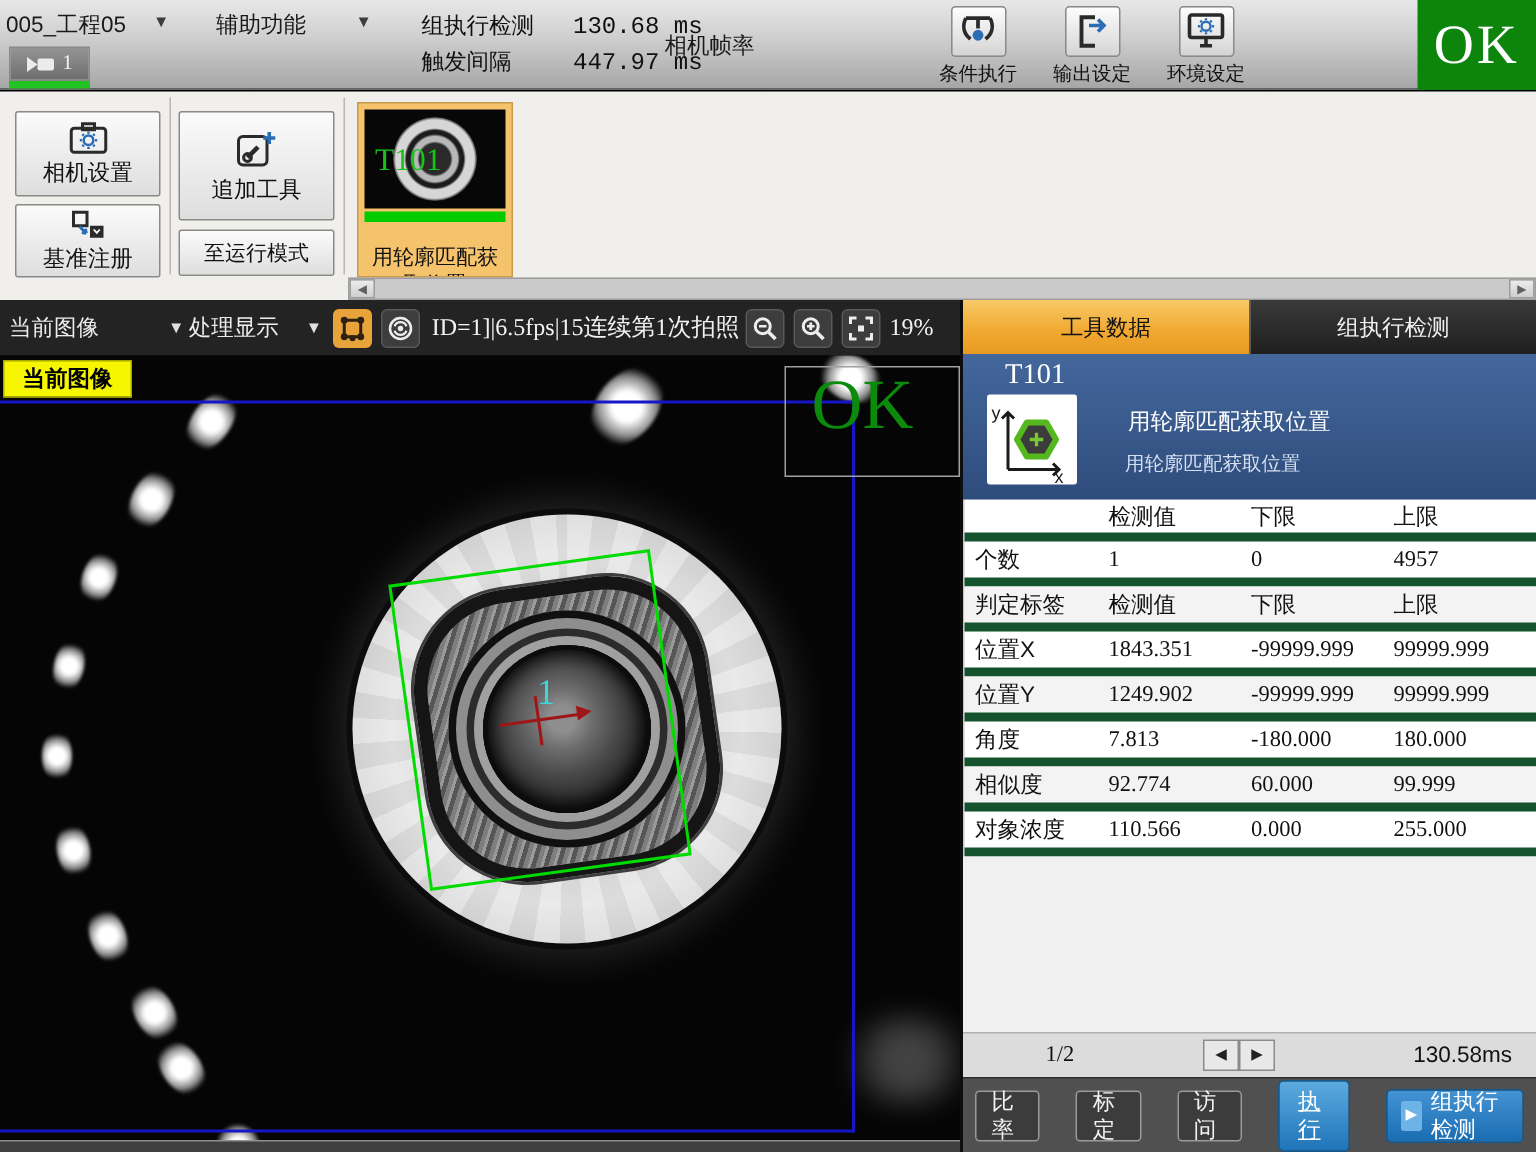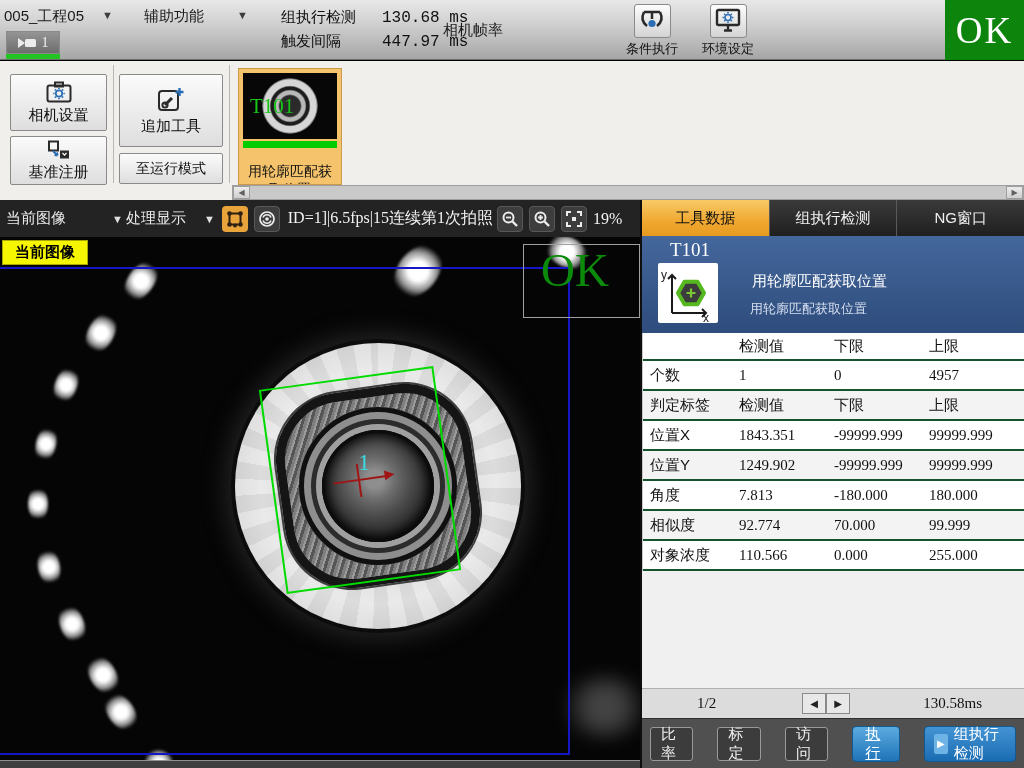--- a/index.html
+++ b/index.html
@@ -102,37 +102,37 @@
   #tabs { height:36px; display:flex; background:#1c1c1c; flex:none; }
   .tab { flex:1; display:flex; align-items:center; justify-content:center; font-size:15px; }
   .tab.active { background:linear-gradient(180deg,#f8c966 0%,#f0a830 60%,#e89a20 100%); color:#111; }
   .tab.inactive { background:linear-gradient(180deg,#3a3a3a,#1f1f1f); color:#f0f0f0; border-left:1px solid #5a5a5a; }
   #tool-head { height:97px; background:linear-gradient(180deg,#44679c,#2e4c7c); position:relative; color:#fff; flex:none; }
   #th-id { position:absolute; left:28px; top:3px; font-family:"Liberation Serif",serif; font-size:19px; }
   #th-icon { position:absolute; left:16px; top:27px; width:60px; height:60px; background:#fff; border-radius:2px; }
   #th-name { position:absolute; left:110px; top:36px; font-size:15px; }
   #th-desc { position:absolute; left:108px; top:64px; font-size:13px; color:#d6dff0; }
   #data-table { background:#fff; flex:none; font-size:15px; border-left:1px solid #c8c8c8; }
-  .tr { display:grid; grid-template-columns:89px 95px 95px 102px; height:30px; align-items:center; border-bottom:2px solid #14532d; }
+  .tr { display:grid; grid-template-columns:89px 95px 95px 102px; height:30px; align-items:center; border-bottom:6px solid #14532d; }
   .tr.head { height:28px; }
   .tr.alt { background:#f3f3f3; }
   .tr > span { padding-left:7px; overflow:hidden; }
   .cell-val { font-family:"Liberation Serif",serif; }
   #panel-empty { flex:1; background:#f0f0f0; }
   #pager { height:30px; background:#dcdcdc; border-top:1px solid #b0b0b0; position:relative; font-size:15px; flex:none; }
   #pg-num { position:absolute; left:55px; top:6px; font-family:"Liberation Serif",serif; }
   #pg-btns { position:absolute; left:160px; top:4px; display:flex; }
   .pg-btn { width:24px; height:21px; background:#e8e8e8; border:1px solid #8a8a8a; font-size:10px; color:#222;
     display:flex; align-items:center; justify-content:center; }
-  #pg-time { position:absolute; right:42px; top:6px; font-family:Liberation Serif, serif; }
+  #pg-time { position:absolute; right:16px; top:6px; font-family:Liberation Sans, sans-serif; }
   #panel-footer { height:50px; background:#505050; border-top:1px solid #2e2e2e; display:flex; align-items:center;
     padding:0 8px; gap:24px; flex:none; }
   .pf-btn { height:34px; padding:0 10px; background:#3c3c3c; border:1px solid #9a9a9a; border-radius:3px;
     color:#f2f2f2; font-size:15px; display:flex; align-items:center; }
-  #pf-exec { margin-left:auto; height:36px; padding:0 12px; background:linear-gradient(180deg,#5cabe0,#1f74b8);
+  #pf-exec { margin-left:auto; height:48px; padding:0 12px; background:linear-gradient(180deg,#5cabe0,#1f74b8);
     border:1px solid #12598f; border-radius:4px; color:#fff; font-size:15px; display:flex; align-items:center;text-decoration:underline; }
   #pf-group { height:36px; padding:0 9px; background:linear-gradient(180deg,#4494d4,#1a6cb2);
     border:1px solid #12598f; border-radius:4px; color:#fff; font-size:15px; display:flex; gap:6px; align-items:center; }
   #pf-play { width:20px; height:20px; background:#6db3e6; border-radius:2px; color:#fff; font-size:10px;
     display:flex; align-items:center; justify-content:center; }
 </style>
 </head>
 <body>
 
 <div id="top-bar">
@@ -161,20 +161,29 @@
   <div id="icon-btns">
     <div class="icon-btn">
       <div class="icon-box">
         <svg width="30" height="30" fill="none">
             <path d="M7 6 H23 M15 6 V13" stroke="#2a2a2a" stroke-width="2.5"></path>
             <path d="M7 6 C4 12 6 17 10 20 M23 6 C26 12 24 17 20 20" stroke="#2a2a2a" stroke-width="2.5"></path>
             <circle cx="15" cy="17.5" r="3.6" fill="#2a6db5"></circle>
           </svg>
       </div>
       <span class="lbl">条件执行</span>
+    </div>
+    <div class="icon-btn">
+      <div class="icon-box">
+        <svg width="26" height="26" fill="none">
+            <path d="M15 3.5 H6 V22.5 H15" stroke="#2a2a2a" stroke-width="2.6"></path>
+            <path d="M11 9 H20 M17 5 L21 9 L17 13" stroke="#2a6db5" stroke-width="2.4"></path>
+          </svg>
+      </div>
+      <span class="lbl">输出设定</span>
     </div>
     <div class="icon-btn">
       <div class="icon-box">
         <svg width="28" height="26" fill="none">
             <rect x="3" y="2" width="22" height="15" rx="1.5" stroke="#2a2a2a" stroke-width="2.4"></rect>
             <path d="M10 22.5 H18 M14 17 V22.5" stroke="#2a2a2a" stroke-width="2.4"></path>
             <g transform="translate(14,9.5)" stroke="#2a6db5" stroke-width="1.6">
               <circle r="3"></circle>
               <path d="M0 -5.4 V-4 M0 4 V5.4 M-5.4 0 H-4 M4 0 H5.4 M-3.8 -3.8 L-2.8 -2.8 M2.8 2.8 L3.8 3.8 M-3.8 3.8 L-2.8 2.8 M2.8 -2.8 L3.8 -3.8"></path>
             </g>
@@ -321,21 +330,20 @@
   <div id="ok-box"></div>
   <span id="ok-text">OK</span>
   <div id="img-label">当前图像</div>
   <div id="canvas-footer"></div>
 </div>
 
 <div id="right-panel">
   <div id="tabs">
     <div class="tab active">工具数据</div>
     <div class="tab inactive">组执行检测</div>
-    <div class="tab inactive">NG窗口</div>
   </div>
 
   <div id="tool-head">
     <span id="th-id">T101</span>
     <div id="th-icon">
       <svg width="60" height="60" viewBox="0 0 60 60" fill="none">
           <path d="M14 50 H48 M44 46 L48 50 L44 54" stroke="#1a1a1a" stroke-width="2"></path>
           <path d="M14 50 V12 M10 16 L14 12 L18 16" stroke="#1a1a1a" stroke-width="2"></path>
           <text x="3" y="16" font-size="12" fill="#1a1a1a">y</text>
           <text x="45" y="59" font-size="12" fill="#1a1a1a">x</text>
@@ -380,21 +388,21 @@
     </div>
     <div class="tr">
       <span>角度</span>
         <span class="cell-val">7.813</span>
         <span class="cell-val">-180.000</span>
         <span class="cell-val">180.000</span>
     </div>
     <div class="tr alt">
       <span>相似度</span>
         <span class="cell-val">92.774</span>
-        <span class="cell-val">70.000</span>
+        <span class="cell-val">60.000</span>
         <span class="cell-val">99.999</span>
     </div>
     <div class="tr">
       <span>对象浓度</span>
         <span class="cell-val">110.566</span>
         <span class="cell-val">0.000</span>
         <span class="cell-val">255.000</span>
     </div>
   </div>
 

